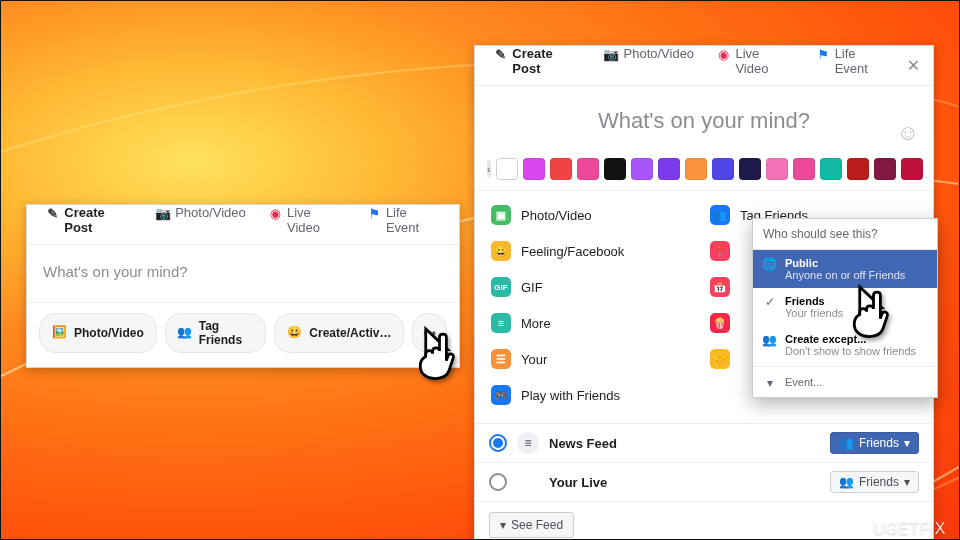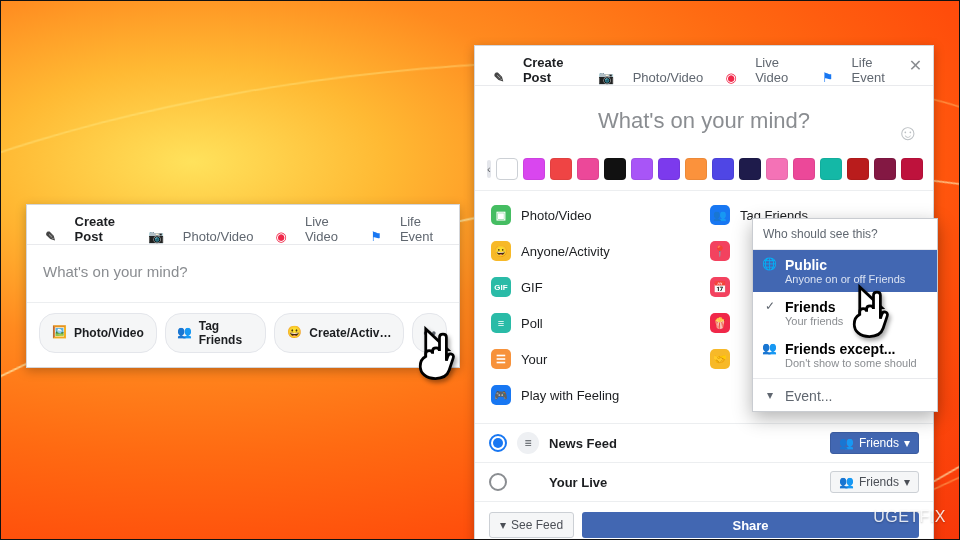--- a/index.html
+++ b/index.html
@@ -2,28 +2,28 @@
 <html><head>
 <meta charset="utf-8">
 <style>
 *{box-sizing:border-box;margin:0;padding:0;font-family:-apple-system,BlinkMacSystemFont,"Segoe UI",Helvetica,Arial,sans-serif}
 body{width:960px;height:540px;overflow:hidden;position:relative;background:radial-gradient(ellipse at 20% 30%,#ffe25c 0%,#ffb933 18%,#ff8a1f 35%,#ff6a12 55%,#ff4d0b 75%,#f7380a 100%)}
 .swoosh{position:absolute;inset:0;pointer-events:none}
 .swoosh::before,.swoosh::after{content:"";position:absolute;border:2px solid rgba(255,255,210,.55);border-radius:50%;filter:blur(.3px)}
 .swoosh::before{width:1400px;height:420px;left:-260px;top:230px;transform:rotate(-14deg);border-color:rgba(255,255,200,.6)}
 .swoosh::after{width:1500px;height:540px;left:-340px;top:70px;transform:rotate(-6deg);border-color:rgba(255,240,150,.35)}
 .frame{position:absolute;inset:0;border:1px solid #111;pointer-events:none}
-.watermark{position:absolute;right:14px;bottom:14px;color:rgba(255,255,255,.85);font-size:16px;letter-spacing:.5px;font-weight:500;text-shadow:0 1px 2px rgba(0,0,0,.25)}
+.watermark{position:absolute;right:14px;bottom:2px;color:rgba(255,255,255,.85);font-size:16px;letter-spacing:.5px;font-weight:500;text-shadow:0 1px 2px rgba(0,0,0,.25)}
 
 .panel{background:#fff;border:1px solid #d4d6da;box-shadow:0 3px 10px rgba(0,0,0,.25)}
 .small-composer{position:absolute;left:26px;top:204px;width:434px}
 .big-composer{position:absolute;left:474px;top:45px;width:460px;display:flex;flex-direction:column}
 
 .tabs{display:flex;align-items:center;border-bottom:1px solid #e9eaed;height:40px;padding:0 8px;gap:2px}
-.tab{display:flex;align-items:flex-end;gap:18px;padding:0 10px;height:100%;font-size:13px;color:#1c1e21;font-weight:600;cursor:pointer}
+.tab{display:flex;align-items:flex-start;gap:4px;padding:0 10px;height:100%;font-size:13px;color:#1c1e21;font-weight:600;cursor:pointer}
 .tab.inactive{color:#606770;font-weight:400}
 .tab .ic{width:16px;height:16px;display:flex;align-items:center;justify-content:center}
 .close-x{margin-left:auto;color:#8a8d91;font-size:16px;width:24px;text-align:center;cursor:pointer}
 
 .prompt-big{padding:22px 16px 18px;font-size:22px;color:#8a8d91;text-align:center;position:relative}
 .emoji-btn{position:absolute;right:14px;bottom:6px;color:#bcc0c4}
 .prompt-small{padding:18px 16px 22px;font-size:15px;color:#8a8d91}
 
 .bg-row{display:flex;align-items:center;gap:5px;padding:6px 12px 10px}
 .bg-prev{width:18px;height:18px;background:#e4e6eb;border-radius:3px;display:flex;align-items:center;justify-content:center;color:#65676b;font-size:11px}
@@ -48,21 +48,21 @@
 .aud-btn.primary{background:#4267b2;border-color:#3b5ca0;color:#fff}
 
 .bottom{display:flex;gap:8px;padding:10px 14px;border-top:1px solid #eceef0}
 .seemore{border:1px solid #ccd0d5;background:#f5f6f7;border-radius:3px;padding:5px 10px;font-size:12px;color:#4b4f56;display:flex;align-items:center;gap:5px;cursor:pointer}
 .share{flex:1;background:#4267b2;color:#fff;border-radius:3px;font-size:13px;font-weight:600;display:flex;align-items:center;justify-content:center;cursor:pointer}
 
 .popover{position:absolute;left:752px;top:218px;width:186px;background:#fff;border:1px solid #c9ccd1;box-shadow:0 6px 18px rgba(0,0,0,.3);font-size:12px}
 .popover .hd{padding:8px 10px;color:#606770;border-bottom:1px solid #e9eaed}
 .popover .item{padding:7px 10px;display:flex;gap:8px;align-items:flex-start;cursor:pointer}
 .popover .item.sel{background:#4267b2;color:#fff}
-.popover .item .t1{font-weight:700;font-size:14px}
+.popover .item .t1{font-weight:700;font-size:11px}
 .popover .item .t2{font-size:11px;color:#8a8d91}
 .popover .item.sel .t2{color:#dbe3f3}
 .popover .sep{border-top:1px solid #e9eaed;margin:2px 0}
 .popover .ic{width:14px;display:flex;justify-content:center;color:#606770}
 .popover .item.sel .ic{color:#fff}
 
 .cursor{position:absolute;width:56px;height:66px;pointer-events:none}
 .cursor svg{width:100%;height:100%;filter:drop-shadow(2px 3px 2px rgba(0,0,0,.35))}
 
 .ic-pencil::before{content:"✎";color:#444}
@@ -162,49 +162,49 @@
     <div class="opt">
         <span class="badge" style="background:#45bd62">▣</span>
         <span>Photo/Video</span>
       </div>
     <div class="opt">
         <span class="badge" style="background:#1877f2">👥</span>
         <span>Tag Friends</span>
       </div>
     <div class="opt">
         <span class="badge" style="background:#f7b928">😀</span>
-        <span>Anyone/Activity</span>
+        <span>Feeling/Facebook</span>
       </div>
     <div class="opt">
         <span class="badge" style="background:#f3425f">📍</span>
       </div>
     <div class="opt">
         <span class="badge" style="background:#2abba7;font-size:8px">GIF</span>
         <span>GIF</span>
       </div>
     <div class="opt">
         <span class="badge" style="background:#f3425f">📅</span>
       </div>
     <div class="opt">
         <span class="badge" style="background:#2abba7">≡</span>
-        <span>Poll</span>
+        <span>More</span>
       </div>
     <div class="opt">
         <span class="badge" style="background:#f02849">🍿</span>
       </div>
     <div class="opt">
         <span class="badge" style="background:#f7923b">☰</span>
         <span>Your</span>
       </div>
     <div class="opt">
         <span class="badge" style="background:#f7b928">🤝</span>
       </div>
     <div class="opt">
         <span class="badge" style="background:#1877f2">🎮</span>
-        <span>Play with Feeling</span>
+        <span>Play with Friends</span>
       </div>
     <div></div>
   </div>
   <div class="dest">
     <div class="radio checked"></div>
     <div class="mini">≡</div>
     <div class="lbl">News Feed</div>
     <div class="aud-btn primary">
         <span>👥</span>
         <span>Friends</span>
@@ -219,21 +219,20 @@
         <span>👥</span>
         <span>Friends</span>
         <span>▾</span>
       </div>
   </div>
   <div class="bottom">
     <div class="seemore">
         <span>▾</span>
         <span>See Feed</span>
       </div>
-    <div class="share">Share</div>
   </div>
 </div>
 
 <div class="popover">
   <div class="hd">Who should see this?</div>
   <div class="item sel">
     <div class="ic">🌐</div>
     <div>
         <div class="t1">Public</div>
         <div class="t2">Anyone on or off Friends</div>
@@ -242,22 +241,22 @@
   <div class="item">
     <div class="ic">✓</div>
     <div>
         <div class="t1">Friends</div>
         <div class="t2">Your friends</div>
       </div>
   </div>
   <div class="item">
     <div class="ic">👥</div>
     <div>
-        <div class="t1">Friends except...</div>
-        <div class="t2">Don't show to some should</div>
+        <div class="t1">Create except...</div>
+        <div class="t2">Don't show to show friends</div>
       </div>
   </div>
   <div class="sep"></div>
   <div class="item">
     <div class="ic">▾</div>
     <div class="t1" style="font-weight:400;color:#606770">Event...</div>
   </div>
 </div>
 
 <div class="cursor" style="left:406px;top:318px">

